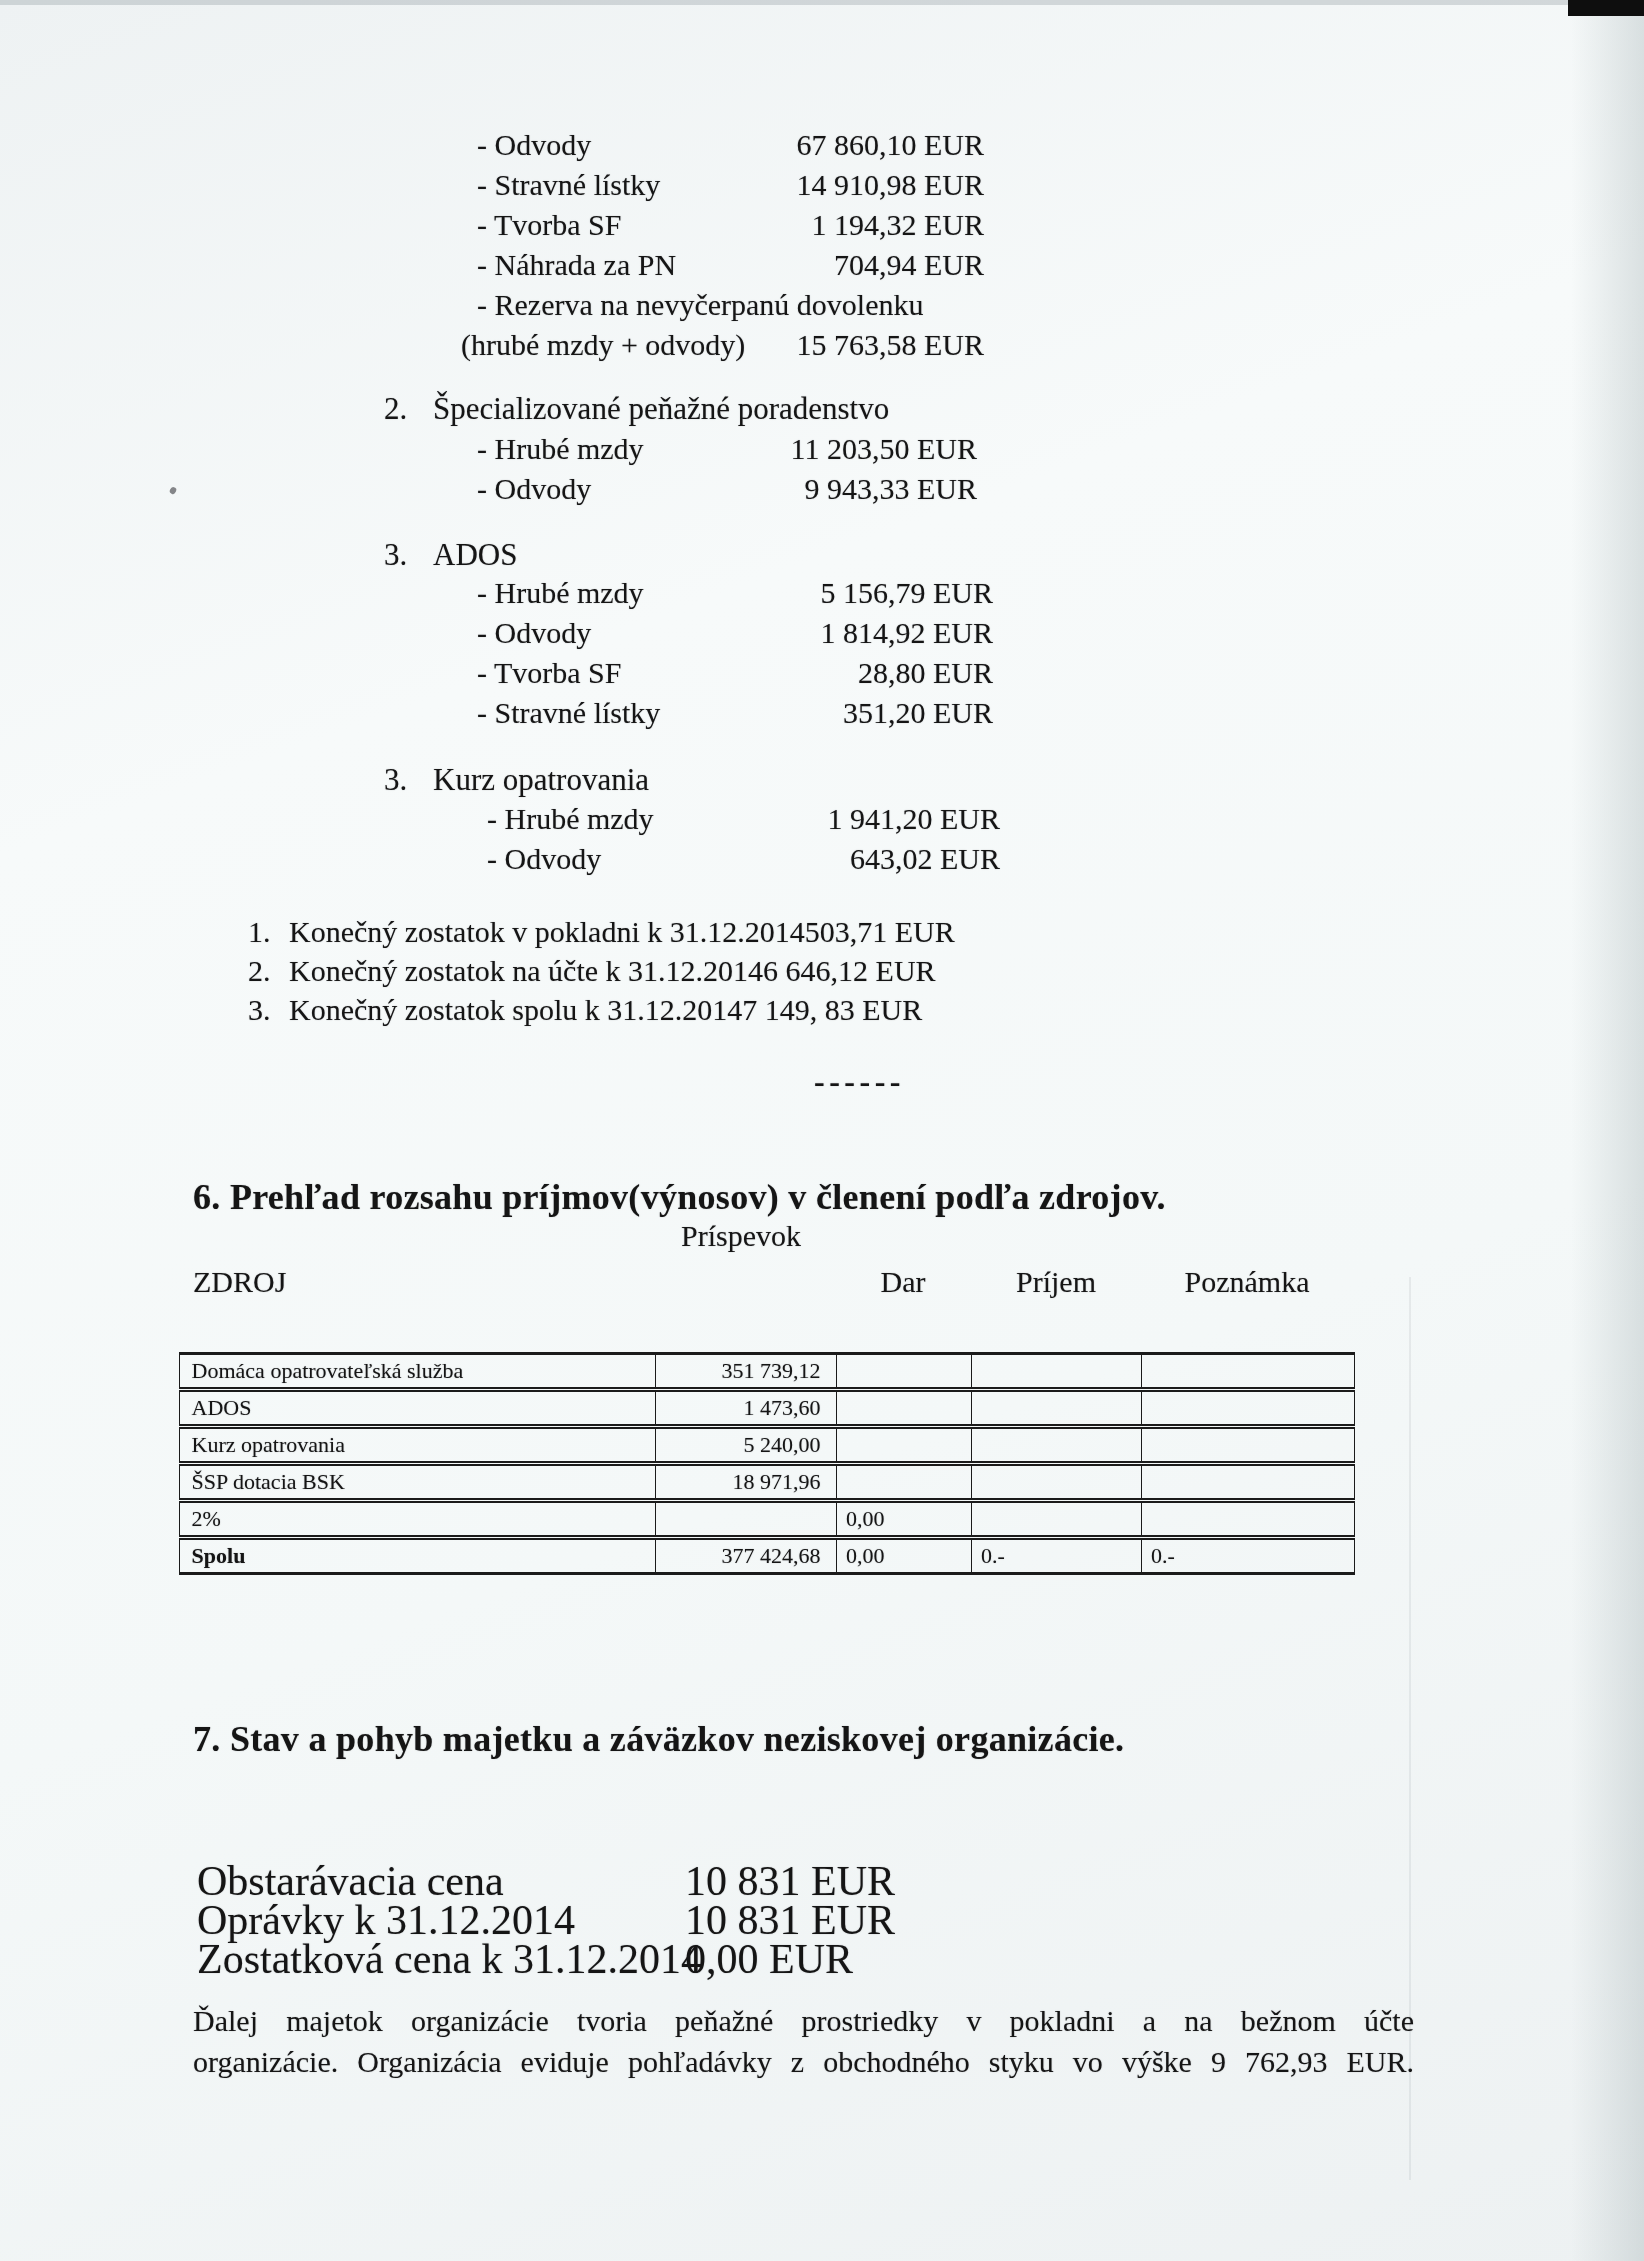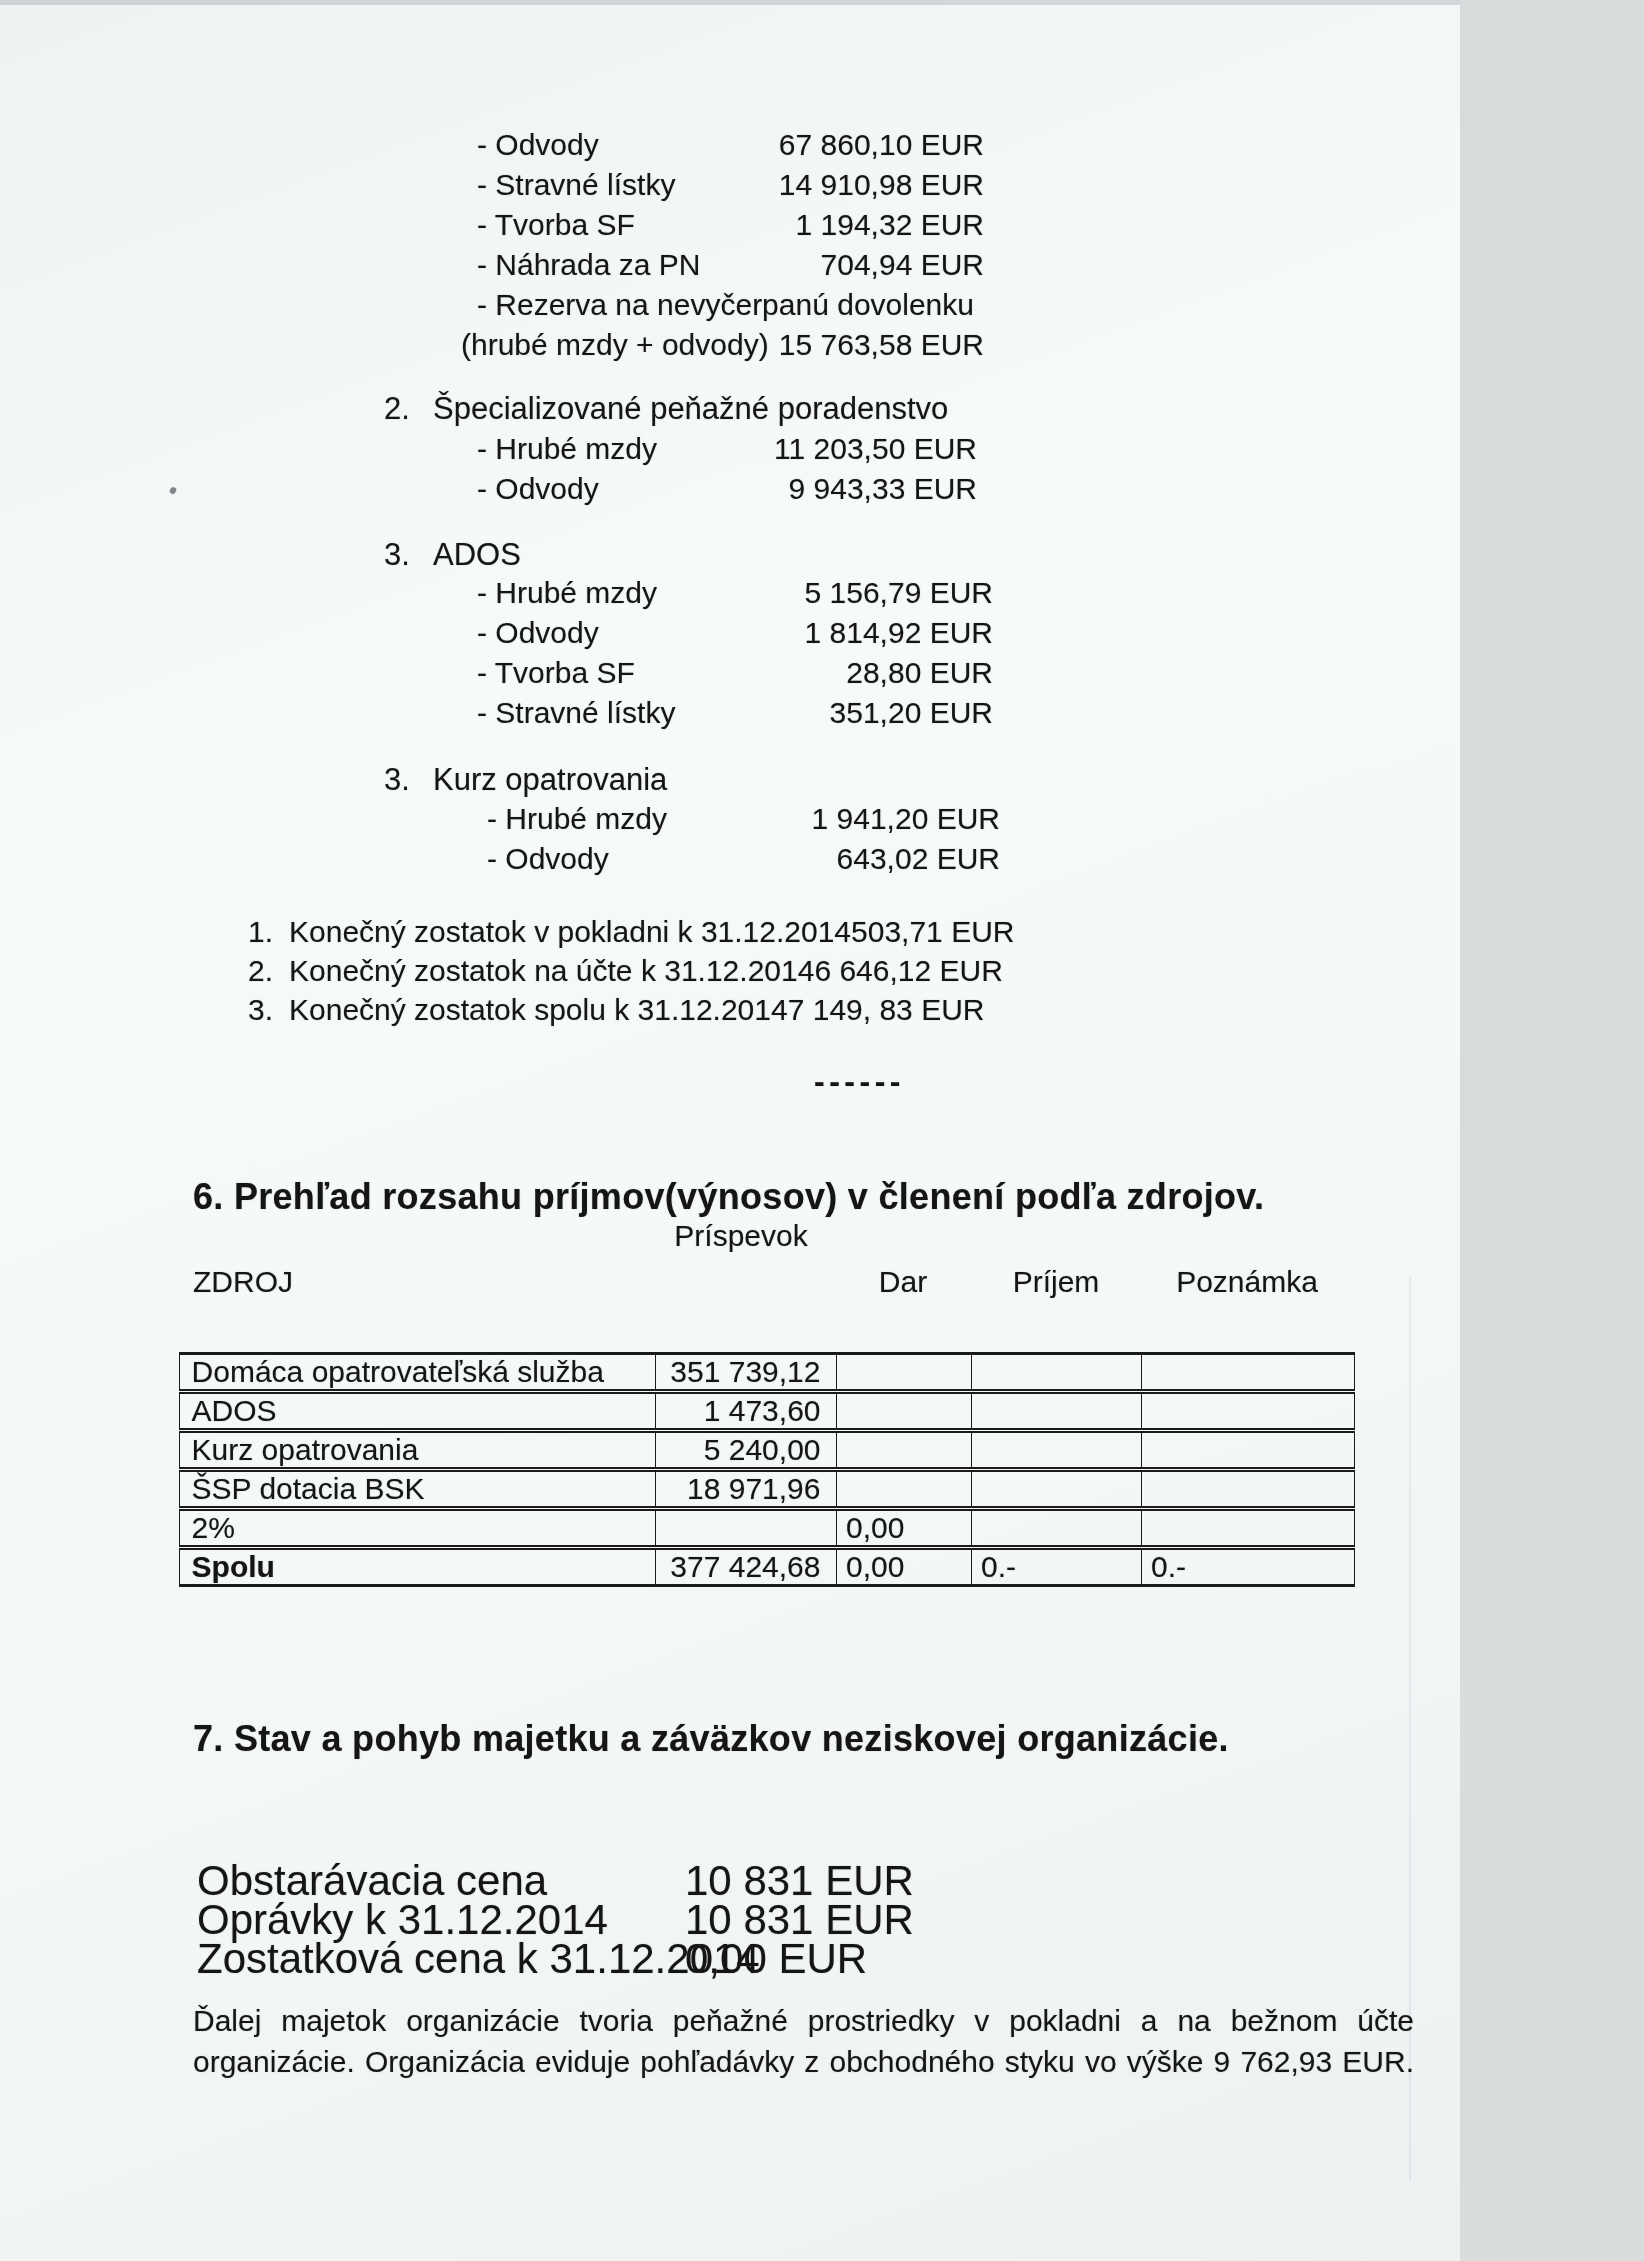--- a/index.html
+++ b/index.html
@@ -1,39 +1,39 @@
 <!DOCTYPE html>
 <html lang="sk" style="font-size:10.3px"><head>
 <meta charset="utf-8">
 <title>Scanned report page</title>
 <style>
   html,body{margin:0;padding:0;background:#d8dcdd;}
   .page{
-    position:relative;width:1460px;height:2261px;overflow:hidden;
+    position:relative;width:1644px;height:2261px;overflow:hidden;
     background:linear-gradient(160deg,#eef2f3 0%,#f7fafa 30%,#f4f8f8 62%,#edf1f2 100%);
-    font-family:Liberation Sans, sans-serif;
+    font-family:Liberation Serif, serif;
     color:#151515;
     text-shadow:0 0 1.3px rgba(25,25,35,.30);
   }
   .abs{position:absolute;}
   .row{display:flex;align-items:center;height:40px;font-size:30px;white-space:nowrap;}
   .row .val{margin-left:auto;}
   .sec-head{display:flex;align-items:center;height:40px;font-size:31px;white-space:nowrap;}
   .sec-num{display:inline-block;width:49px;}
   .bal-row{display:flex;align-items:center;height:39px;font-size:30px;white-space:nowrap;}
   .bal-num{display:inline-block;width:41px;}
   .heading{font-size:36px;font-weight:bold;letter-spacing:0.3px;white-space:nowrap;margin-top:31px;}
   .th{position:absolute;font-size:30px;white-space:nowrap;}
   .th.centered{transform:translateX(-50%);}
   .dashes{font-size:32px;font-weight:bold;letter-spacing:4.5px;white-space:nowrap;}
   table.src{border-collapse:collapse;table-layout:fixed;width:1175px;}
   table.src td{
     border-left:1.9px solid #1b1b1b;border-right:1.9px solid #1b1b1b;
     border-top:5.2px double #1b1b1b;border-bottom:5.2px double #1b1b1b;
-    height:32px;font-size:30px;white-space:nowrap;overflow:hidden;
+    height:32px;font-size:22px;white-space:nowrap;overflow:hidden;
     vertical-align:middle;padding:0;
   }
   table.src tr:first-child td{border-top:3.9px solid #1b1b1b;}
   table.src tr:last-child td{border-bottom:3.9px solid #1b1b1b;}
   table.src td.c1{padding-left:11.6px;}
   table.src td.c2{text-align:right;padding-right:15.5px;}
   table.src td.c3,table.src td.c4,table.src td.c5{padding-left:9px;}
   table.src tr.total td.c1{font-weight:bold;}
   .plain{font-size:31px;white-space:nowrap;}
   .asset-row{display:flex;align-items:flex-start;height:39px;font-size:42px;white-space:nowrap;}

